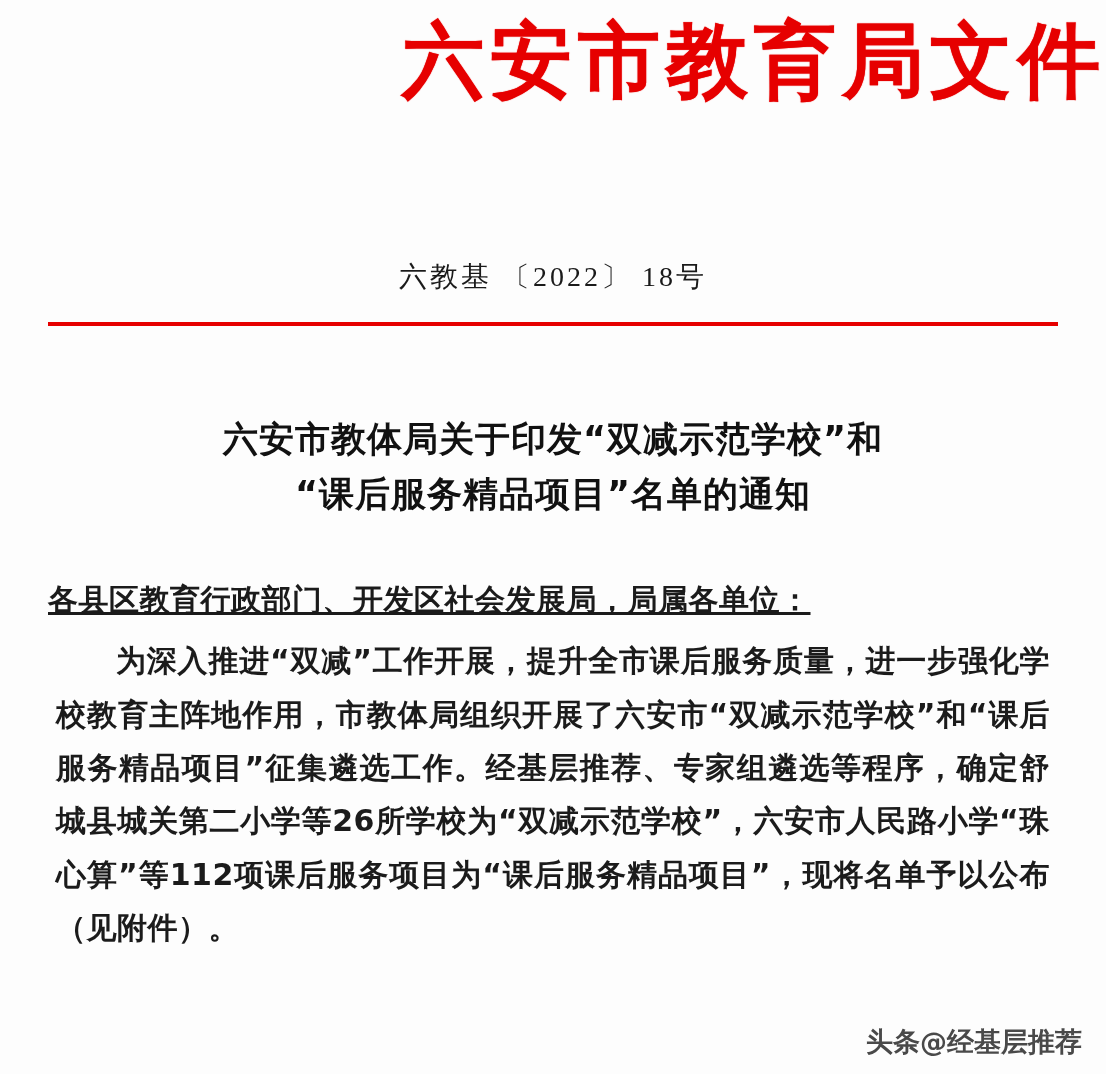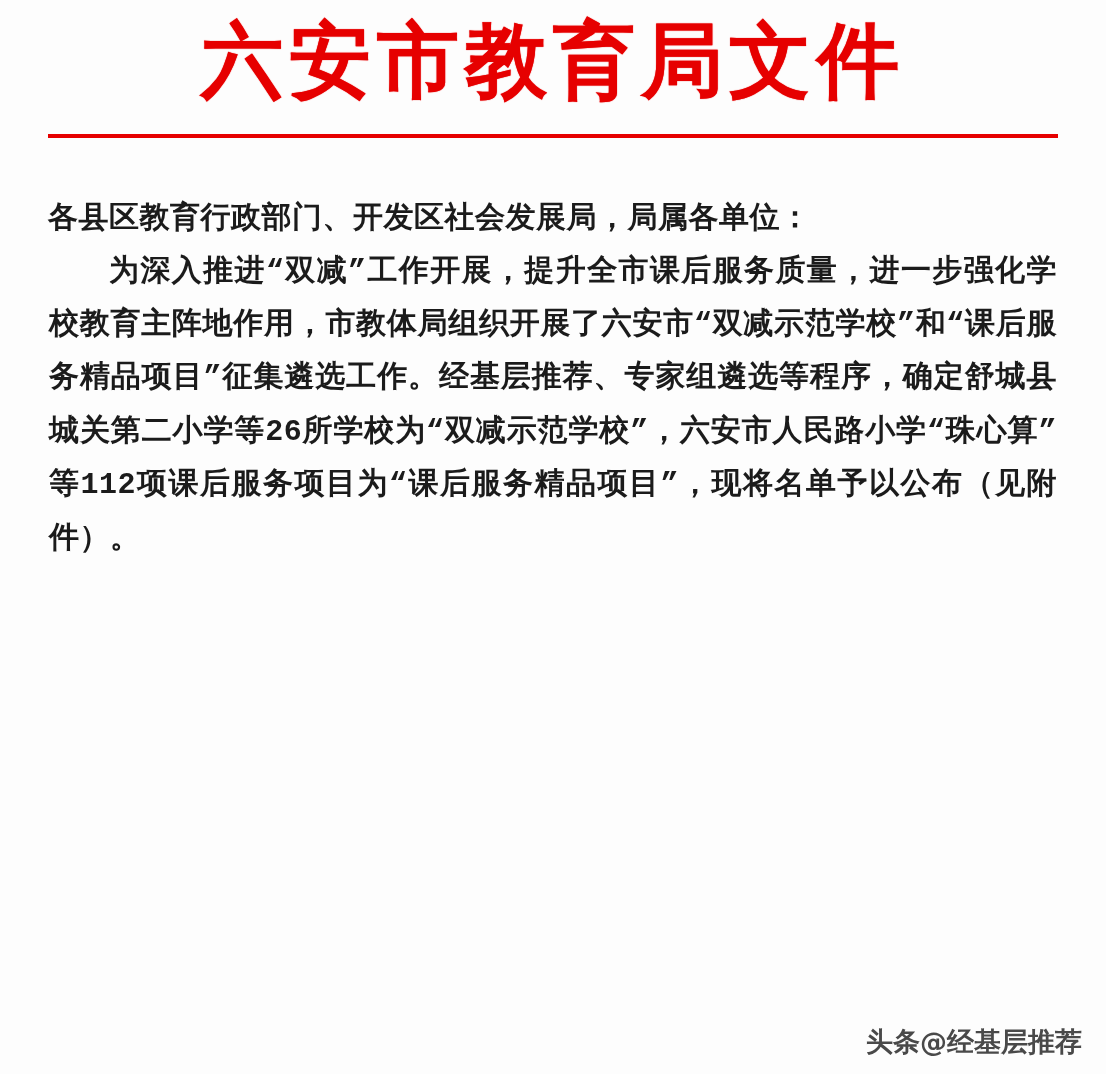--- a/index.html
+++ b/index.html
@@ -17,21 +17,21 @@
   }
   .doc {
     width: 1106px;
     height: 1074px;
     position: relative;
     background: #fdfdfd;
     box-sizing: border-box;
   }
   
   .masthead {
-    text-align: center;
+    text-align: right;
     padding-top: 14px;
     padding-bottom: 0;
   }
   .masthead-title {
     color: #e60000;
     font-family: "DejaVu Sans", "Liberation Sans", sans-serif;
     font-weight: bold;
     font-size: 82px;
     letter-spacing: 6px;
     line-height: 1.15;
@@ -77,26 +77,26 @@
     width: 1010px;
     font-family: "DejaVu Sans", "Liberation Sans", sans-serif;
     font-size: 30px;
     line-height: 1.78;
     letter-spacing: 0.5px;
     color: #1b1b1b;
     font-weight: 600;
   }
   .salutation {
     margin: 0 0 2px 0;
+    text-decoration: underline;
   }
   .para {
-    margin: 1px;
+    margin: 8px;
     text-indent: 2em;
     text-align: justify;
-    font-family: Liberation Mono, monospace;
   }
   
   .credit {
     position: absolute;
     right: 24px;
     bottom: 14px;
     display: flex;
     align-items: center;
     gap: 0;
     color: #3a3a3a;
@@ -111,23 +111,30 @@
 </style>
 </head>
 <body>
 
 <div class="doc">
 
   <div class="masthead">
     <div class="masthead-title">六安市教育局文件</div>
   </div>
 
+  <div class="doc-number-wrap">
+    <span class="doc-number">六教基 〔2022〕 18号</span>
+  </div>
 
   <div class="red-rule"></div>
 
+  <div class="doc-title">
+    <span class="line1">六安市教体局关于印发“双减示范学校”和</span>
+    <span class="line2">“课后服务精品项目”名单的通知</span>
+  </div>
 
   <div class="body-block">
     <p class="salutation">各县区教育行政部门、开发区社会发展局，局属各单位：</p>
     <p class="para">为深入推进“双减”工作开展，提升全市课后服务质量，进一步强化学校教育主阵地作用，市教体局组织开展了六安市“双减示范学校”和“课后服务精品项目”征集遴选工作。经基层推荐、专家组遴选等程序，确定舒城县城关第二小学等26所学校为“双减示范学校”，六安市人民路小学“珠心算”等112项课后服务项目为“课后服务精品项目”，现将名单予以公布（见附件）。</p>
   </div>
 
   <div class="credit">
     <span>头条</span>
     <span class="at">@经基层推荐</span>
   </div>

